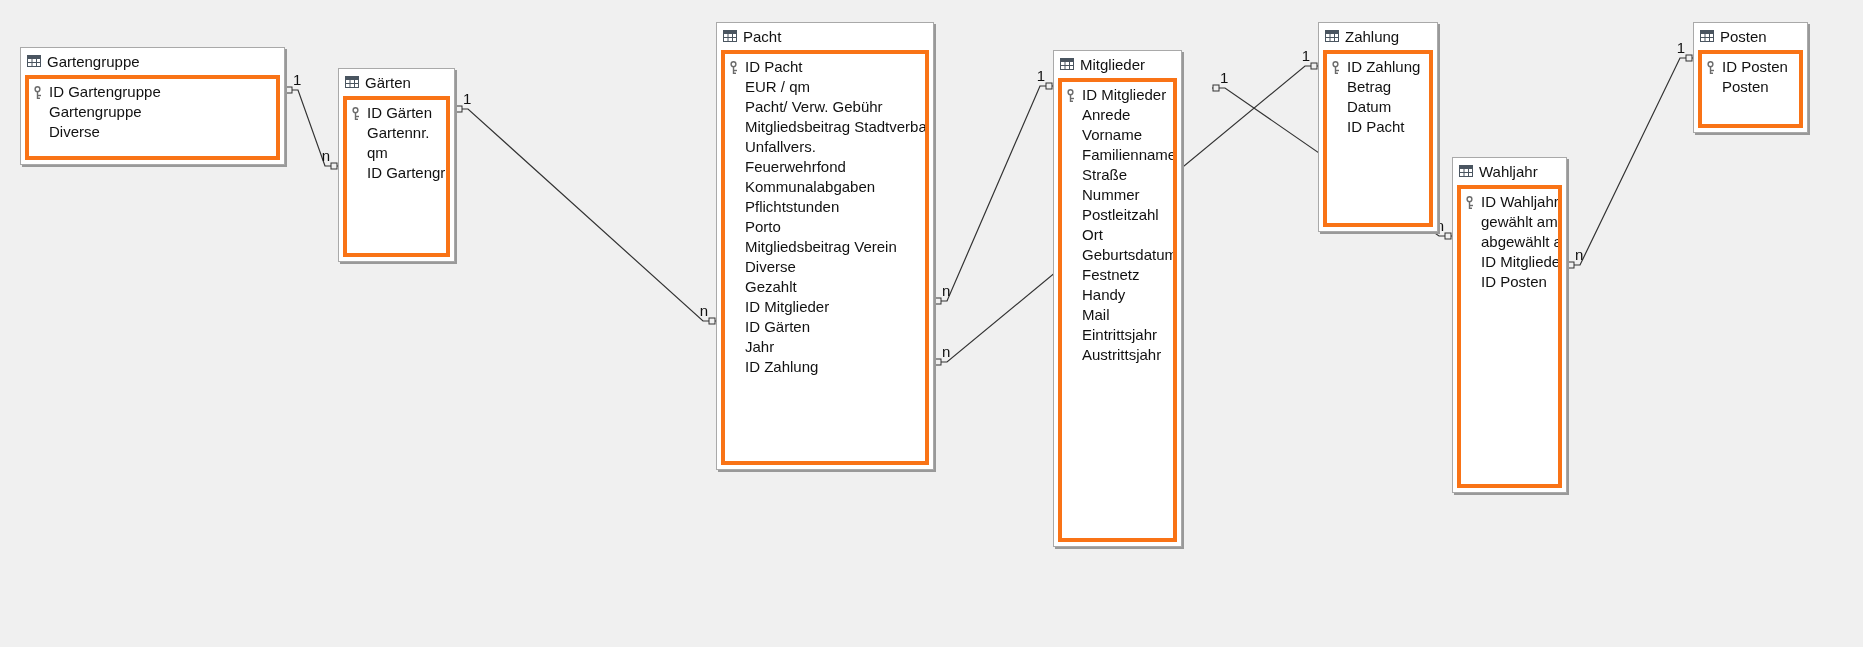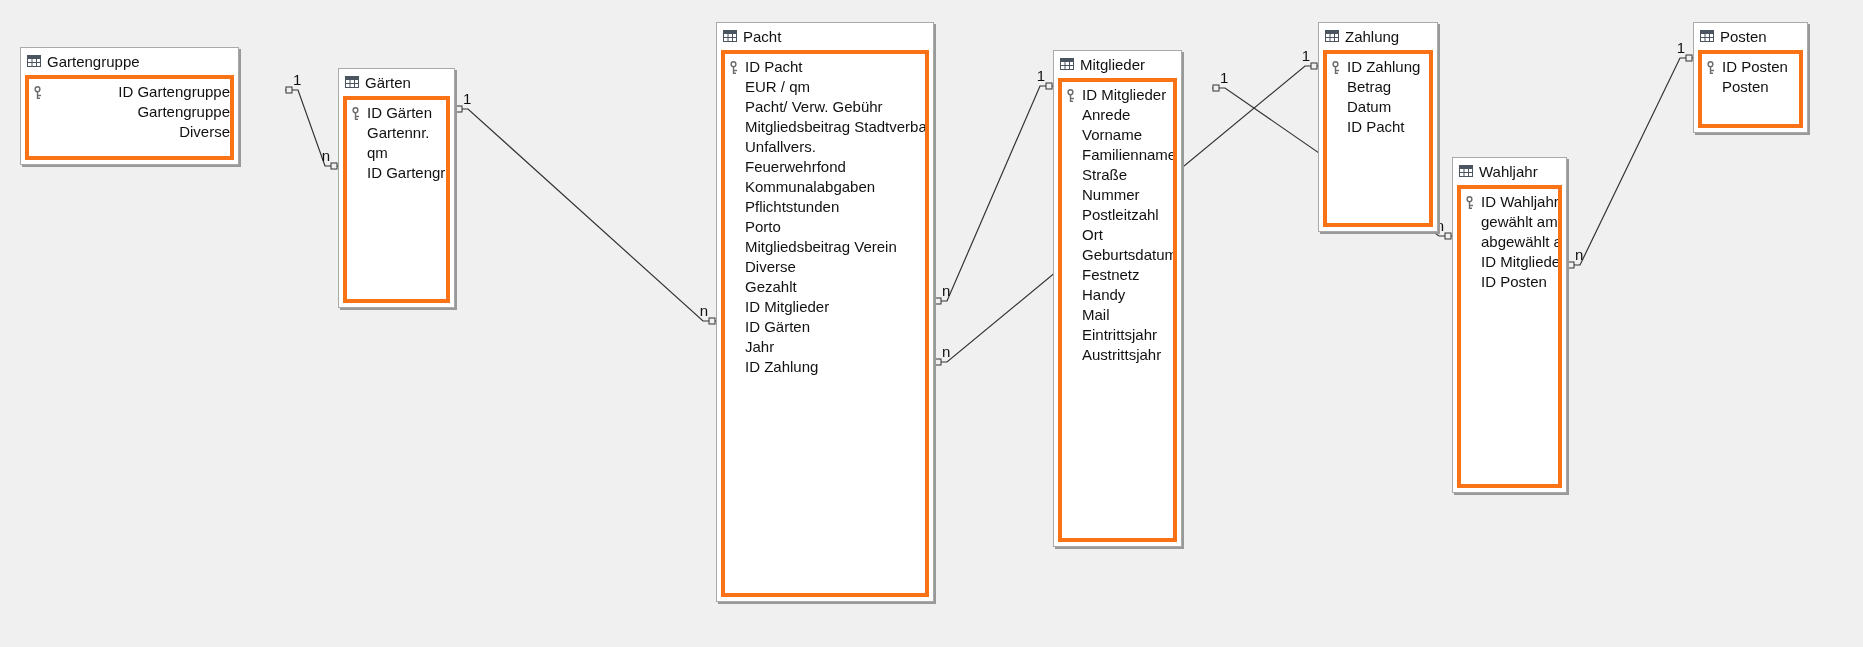--- a/index.html
+++ b/index.html
@@ -82,21 +82,21 @@
       <rect x="1213" y="85" width="6" height="6" fill="#f0f0f0" stroke="#333333" stroke-width="1"></rect>
       <text x="1220" y="83" text-anchor="start" class="rel-label">1</text>
       <rect x="1445" y="233" width="6" height="6" fill="#f0f0f0" stroke="#333333" stroke-width="1"></rect>
       <text x="1444" y="231" text-anchor="end" class="rel-label">n</text>
       <path d="M 1693 58 L 1680 58 L 1580 265 L 1567 265" fill="none" stroke="#333333" stroke-width="1.2"></path>
       <rect x="1686" y="55" width="6" height="6" fill="#f0f0f0" stroke="#333333" stroke-width="1"></rect>
       <text x="1685" y="53" text-anchor="end" class="rel-label">1</text>
       <rect x="1568" y="262" width="6" height="6" fill="#f0f0f0" stroke="#333333" stroke-width="1"></rect>
       <text x="1575" y="260" text-anchor="start" class="rel-label">n</text>
     </svg>
-<div class="tbl" style="left: 20px; top: 47px; width: 219px; height: 118px; text-align: right;">
+<div class="tbl" style="left: 20px; top: 47px; width: 265px; height: 118px;">
       <div class="tbl-title">
         <span style="display: inline-flex; flex: 0 0 auto;">
           <svg width="14" height="12" viewBox="0 0 14 12" xmlns="http://www.w3.org/2000/svg">
             <rect x="0.5" y="0.5" width="13" height="11" fill="#ffffff" stroke="#4a5560"></rect>
             <rect x="0.5" y="0.5" width="13" height="3" fill="#4a5560" stroke="#4a5560"></rect>
             <line x1="5" y1="1" x2="5" y2="11" stroke="#4a5560"></line>
             <line x1="9.5" y1="1" x2="9.5" y2="11" stroke="#4a5560"></line>
             <line x1="1" y1="7.5" x2="13" y2="7.5" stroke="#4a5560"></line>
           </svg>
         </span>
@@ -106,21 +106,21 @@
         <div class="fld-row"><span class="fld-key"><svg width="12" height="14" viewBox="0 0 12 14" xmlns="http://www.w3.org/2000/svg">
               <circle cx="4.5" cy="3.2" r="2.4" fill="none" stroke="#6b6b6b" stroke-width="1.4"></circle>
               <line x1="4.5" y1="5.6" x2="4.5" y2="13" stroke="#6b6b6b" stroke-width="1.4"></line>
               <line x1="4.5" y1="9.5" x2="8" y2="9.5" stroke="#6b6b6b" stroke-width="1.4"></line>
               <line x1="4.5" y1="12.3" x2="7" y2="12.3" stroke="#6b6b6b" stroke-width="1.4"></line>
             </svg></span><span>ID Gartengruppe</span></div>
         <div class="fld-row"><span>Gartengruppe</span></div>
         <div class="fld-row"><span>Diverse</span></div>
       </div>
     </div>
-    <div class="tbl" style="left: 338px; top: 68px; width: 117px; height: 240px;">
+    <div class="tbl" style="left: 338px; top: 68px; width: 117px; height: 194px;">
       <div class="tbl-title">
         <span style="display: inline-flex; flex: 0 0 auto;">
           <svg width="14" height="12" viewBox="0 0 14 12" xmlns="http://www.w3.org/2000/svg">
             <rect x="0.5" y="0.5" width="13" height="11" fill="#ffffff" stroke="#4a5560"></rect>
             <rect x="0.5" y="0.5" width="13" height="3" fill="#4a5560" stroke="#4a5560"></rect>
             <line x1="5" y1="1" x2="5" y2="11" stroke="#4a5560"></line>
             <line x1="9.5" y1="1" x2="9.5" y2="11" stroke="#4a5560"></line>
             <line x1="1" y1="7.5" x2="13" y2="7.5" stroke="#4a5560"></line>
           </svg>
         </span>
@@ -131,21 +131,21 @@
               <circle cx="4.5" cy="3.2" r="2.4" fill="none" stroke="#6b6b6b" stroke-width="1.4"></circle>
               <line x1="4.5" y1="5.6" x2="4.5" y2="13" stroke="#6b6b6b" stroke-width="1.4"></line>
               <line x1="4.5" y1="9.5" x2="8" y2="9.5" stroke="#6b6b6b" stroke-width="1.4"></line>
               <line x1="4.5" y1="12.3" x2="7" y2="12.3" stroke="#6b6b6b" stroke-width="1.4"></line>
             </svg></span><span>ID Gärten</span></div>
         <div class="fld-row"><span>Gartennr.</span></div>
         <div class="fld-row"><span>qm</span></div>
         <div class="fld-row"><span>ID Gartengruppe</span></div>
       </div>
     </div>
-    <div class="tbl" style="left: 716px; top: 22px; width: 218px; height: 580px;">
+    <div class="tbl" style="left: 716px; top: 22px; width: 218px; height: 448px;">
       <div class="tbl-title">
         <span style="display: inline-flex; flex: 0 0 auto;">
           <svg width="14" height="12" viewBox="0 0 14 12" xmlns="http://www.w3.org/2000/svg">
             <rect x="0.5" y="0.5" width="13" height="11" fill="#ffffff" stroke="#4a5560"></rect>
             <rect x="0.5" y="0.5" width="13" height="3" fill="#4a5560" stroke="#4a5560"></rect>
             <line x1="5" y1="1" x2="5" y2="11" stroke="#4a5560"></line>
             <line x1="9.5" y1="1" x2="9.5" y2="11" stroke="#4a5560"></line>
             <line x1="1" y1="7.5" x2="13" y2="7.5" stroke="#4a5560"></line>
           </svg>
         </span>

